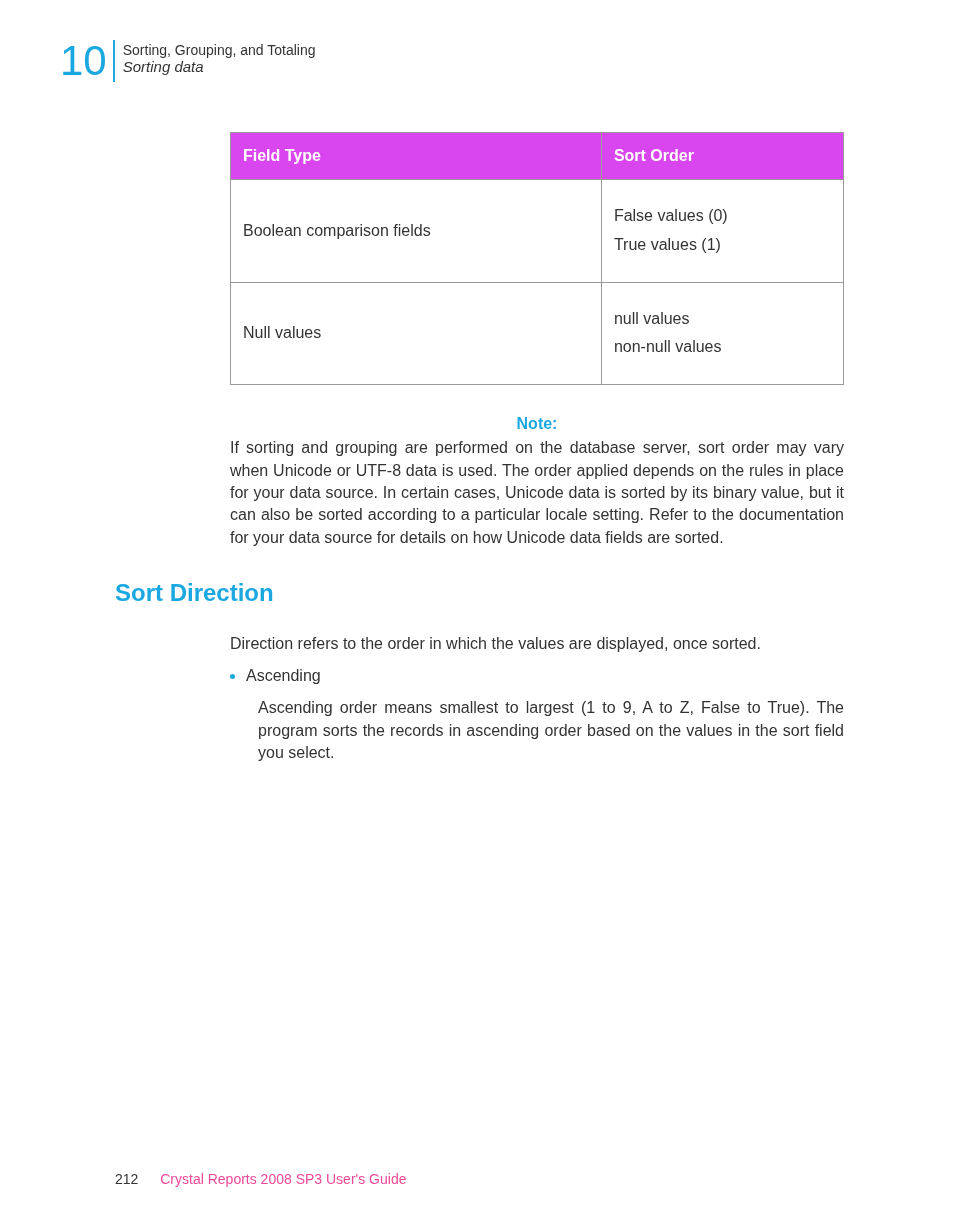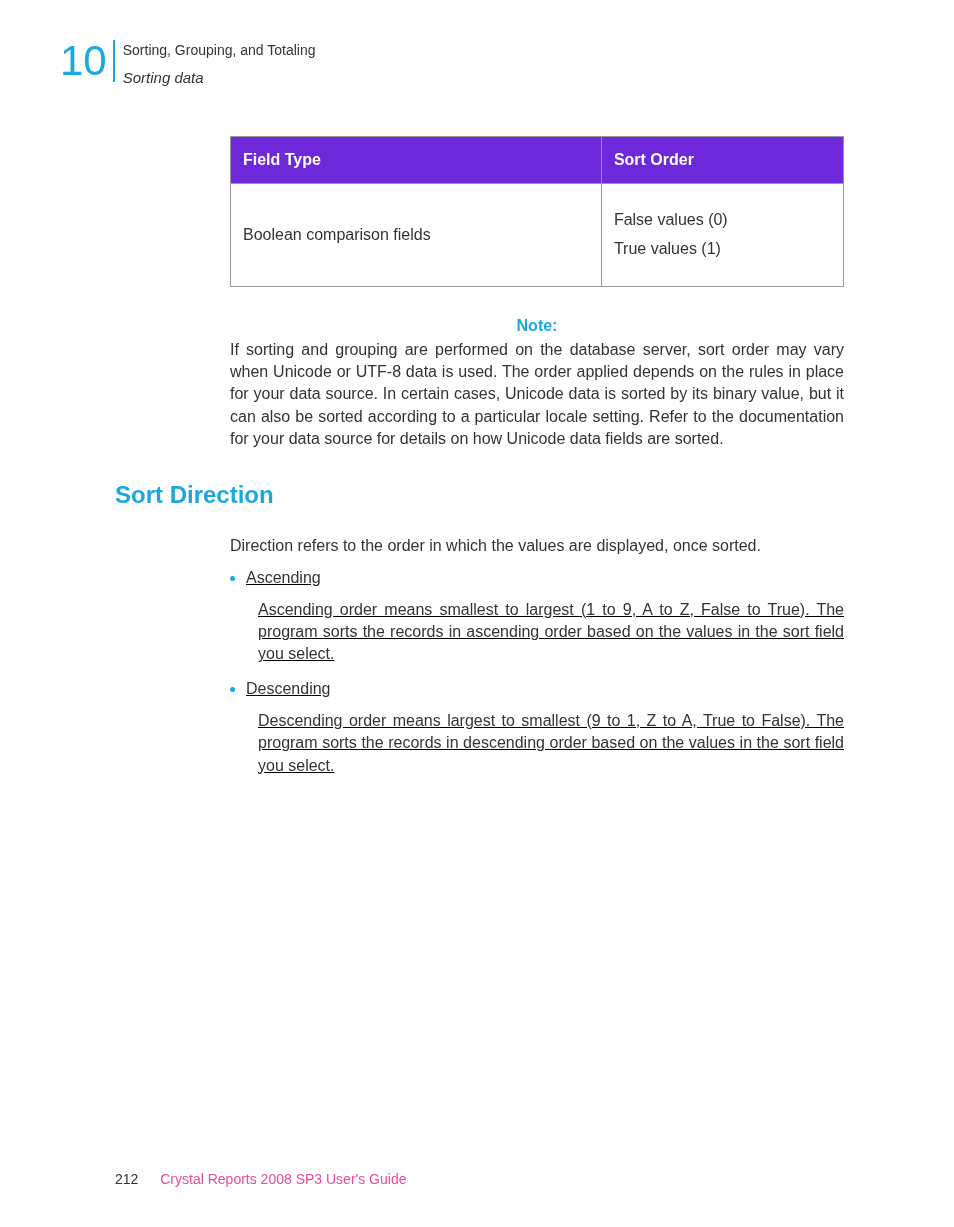--- a/index.html
+++ b/index.html
@@ -31,42 +31,41 @@
       width: 2px;
       height: 42px;
       background: #1ba8e0;
       margin-right: 8px;
     }
     .chapter-titles {
       display: flex;
       flex-direction: column;
       justify-content: center;
       padding-top: 2px;
-      gap: 11px;
     }
     .chapter-title {
       font-size: 14px;
       color: #333;
     }
     .chapter-subtitle {
       font-size: 15px;
       font-style: italic;
       color: #333;
     }
     .content {
       margin-left: 170px;
       margin-right: 50px;
     }
     .data-table {
       width: 100%;
       border-collapse: collapse;
       margin-bottom: 30px;
     }
     .data-table th {
-      background: #6d28d9;
+      background: #d946ef;
       color: #fff;
       text-align: left;
       padding: 14px 12px;
       font-weight: bold;
       font-size: 16px;
       border: 1px solid #999;
     }
     .data-table td {
       padding: 22px 12px;
       border: 1px solid #999;
@@ -104,21 +103,20 @@
       color: #333;
       margin-bottom: 14px;
     }
     .bullet-list {
       list-style: none;
       padding-left: 16px;
     }
     .bullet-item {
       position: relative;
       margin-bottom: 14px;
-      text-decoration: underline;
     }
     .bullet-dot {
       position: absolute;
       left: -16px;
       top: 7px;
       width: 5px;
       height: 5px;
       background: #1ba8e0;
       border-radius: 50%;
     }
@@ -170,41 +168,43 @@
       </tr>
     </thead>
     <tbody>
       <tr>
         <td>Boolean comparison fields</td>
         <td>
           <div class="cell-line">False values (0)</div>
           <div class="cell-line">True values (1)</div>
         </td>
       </tr>
+      <tr>
+        <td>Null values</td>
+        <td>
+          <div class="cell-line">null values</div>
+          <div class="cell-line">non-null values</div>
+        </td>
+      </tr>
     </tbody>
   </table>
 
   <div class="note-label">Note:</div>
   <div class="note-text">If sorting and grouping are performed on the database server, sort order may vary when Unicode or UTF-8 data is used. The order applied depends on the rules in place for your data source. In certain cases, Unicode data is sorted by its binary value, but it can also be sorted according to a particular locale setting. Refer to the documentation for your data source for details on how Unicode data fields are sorted.</div>
 </div>
 
 <h2 class="section-heading">Sort Direction</h2>
 
 <div class="content">
   <p class="intro-text">Direction refers to the order in which the values are displayed, once sorted.</p>
   <ul class="bullet-list">
     <li class="bullet-item">
       <span class="bullet-dot"></span>
       <div class="bullet-label">Ascending</div>
       <div class="bullet-desc">Ascending order means smallest to largest (1 to 9, A to Z, False to True). The program sorts the records in ascending order based on the values in the sort field you select.</div>
     </li>
-    <li class="bullet-item">
-      <span class="bullet-dot"></span>
-      <div class="bullet-label">Descending</div>
-      <div class="bullet-desc">Descending order means largest to smallest (9 to 1, Z to A, True to False). The program sorts the records in descending order based on the values in the sort field you select.</div>
-    </li>
   </ul>
 </div>
 
 <div class="footer">
   <span class="page-num">212</span>
   <span class="footer-title">Crystal Reports 2008 SP3 User's Guide</span>
 </div>
 
 </body></html>

